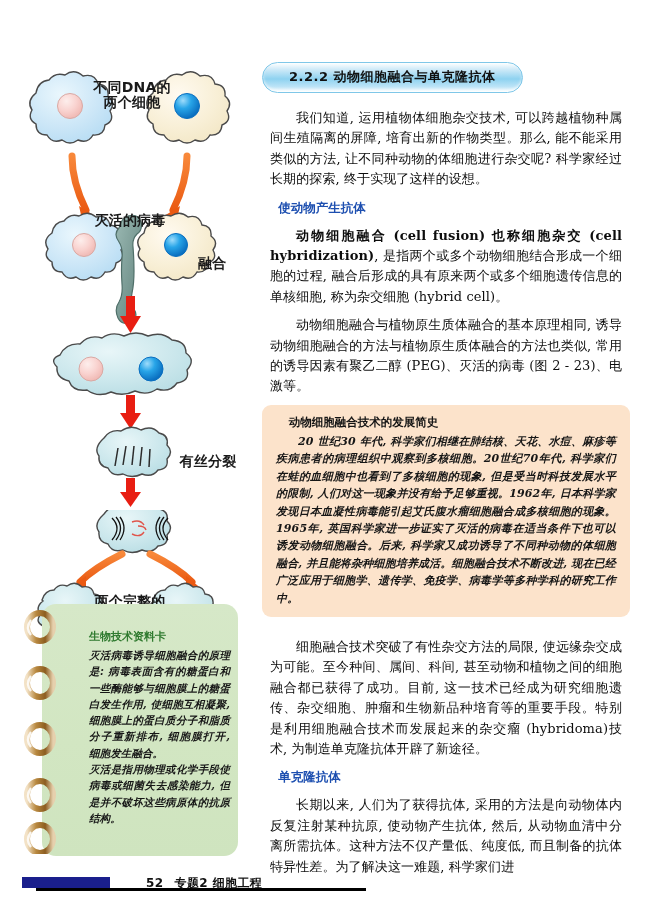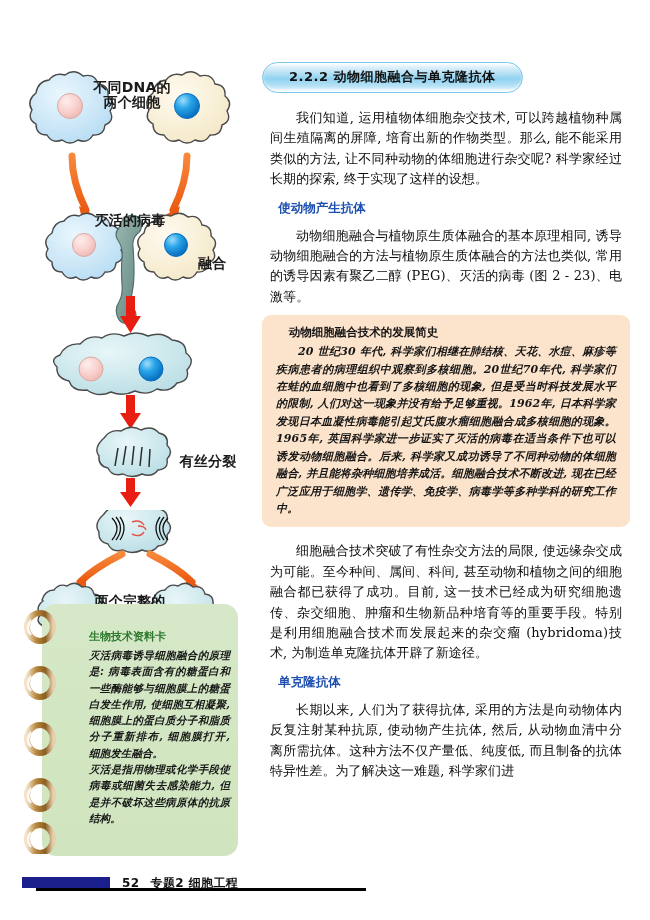--- a/index.html
+++ b/index.html
@@ -77,21 +77,21 @@
   }
   .sub-head{
     font-size:12.5px;font-weight:bold;color:#1d4fb0;
     font-family:"DejaVu Sans","Liberation Sans",sans-serif;
     line-height:20px;margin:0;padding-left:1.3em;
   }
   .latin{font-family:"DejaVu Serif","Liberation Serif",serif;font-weight:bold;}
 
   
   .history-box{
-    margin:8px 0 14px 0;
+    margin:8px 0 20px 0;
     background:#fce3cb;
     border-radius:9px;
     padding:8px 14px 10px 14px;
   }
   .history-title{
     font-size:11.5px;font-weight:bold;color:#141414;
     font-family:"DejaVu Sans","Liberation Sans",sans-serif;
     line-height:19px;padding-left:1.1em;margin-bottom:1px;
   }
   .history-body{
@@ -109,21 +109,21 @@
   }
   .footer-rule{
     position:absolute;left:14px;top:12px;width:330px;height:3px;background:#000;
   }
   .footer-text{
     position:absolute;left:100px;top:-1px;
     font-size:12px;font-weight:bold;color:#111;
     font-family:"DejaVu Sans","Liberation Sans",sans-serif;
     letter-spacing:.4px;white-space:nowrap;
   }
-  .footer-text .pg{margin-right:11px;}
+  .footer-text .pg{margin-right:11px;margin-left:24px;}
 </style>
 </head>
 <body>
 
 <div class="page">
 
   <div class="left-col">
 
     <div class="figure">
 
@@ -338,20 +338,21 @@
   <div class="right-col">
 
     <div class="section-title-wrap">
       <span class="section-title">2.2.2  动物细胞融合与单克隆抗体</span>
     </div>
 
     <p class="body">我们知道, 运用植物体细胞杂交技术, 可以跨越植物种属间生殖隔离的屏障, 培育出新的作物类型。那么, 能不能采用类似的方法, 让不同种动物的体细胞进行杂交呢? 科学家经过长期的探索, 终于实现了这样的设想。</p>
 
     <div class="sub-head">使动物产生抗体</div>
 
+    <p class="body"><span class="latin">动物细胞融合 (cell fusion) 也称细胞杂交 (cell hybridization)</span><span>, 是指两个或多个动物细胞结合形成一个细胞的过程, 融合后形成的具有原来两个或多个细胞遗传信息的单核细胞, 称为杂交细胞 (hybrid cell)。</span></p>
 
     <p class="body">动物细胞融合与植物原生质体融合的基本原理相同, 诱导动物细胞融合的方法与植物原生质体融合的方法也类似, 常用的诱导因素有聚乙二醇 (PEG)、灭活的病毒 (图 2 - 23)、电激等。</p>
 
     <div class="history-box">
       <div class="history-title">动物细胞融合技术的发展简史</div>
       <div class="history-body">20 世纪30 年代, 科学家们相继在肺结核、天花、水痘、麻疹等疾病患者的病理组织中观察到多核细胞。20世纪70年代, 科学家们在蛙的血细胞中也看到了多核细胞的现象, 但是受当时科技发展水平的限制, 人们对这一现象并没有给予足够重视。1962年, 日本科学家发现日本血凝性病毒能引起艾氏腹水瘤细胞融合成多核细胞的现象。1965年, 英国科学家进一步证实了灭活的病毒在适当条件下也可以诱发动物细胞融合。后来, 科学家又成功诱导了不同种动物的体细胞融合, 并且能将杂种细胞培养成活。细胞融合技术不断改进, 现在已经广泛应用于细胞学、遗传学、免疫学、病毒学等多种学科的研究工作中。</div>
     </div>
 
     <p class="body">细胞融合技术突破了有性杂交方法的局限, 使远缘杂交成为可能。至今种间、属间、科间, 甚至动物和植物之间的细胞融合都已获得了成功。目前, 这一技术已经成为研究细胞遗传、杂交细胞、肿瘤和生物新品种培育等的重要手段。特别是利用细胞融合技术而发展起来的杂交瘤 (hybridoma)技术, 为制造单克隆抗体开辟了新途径。</p>
 

